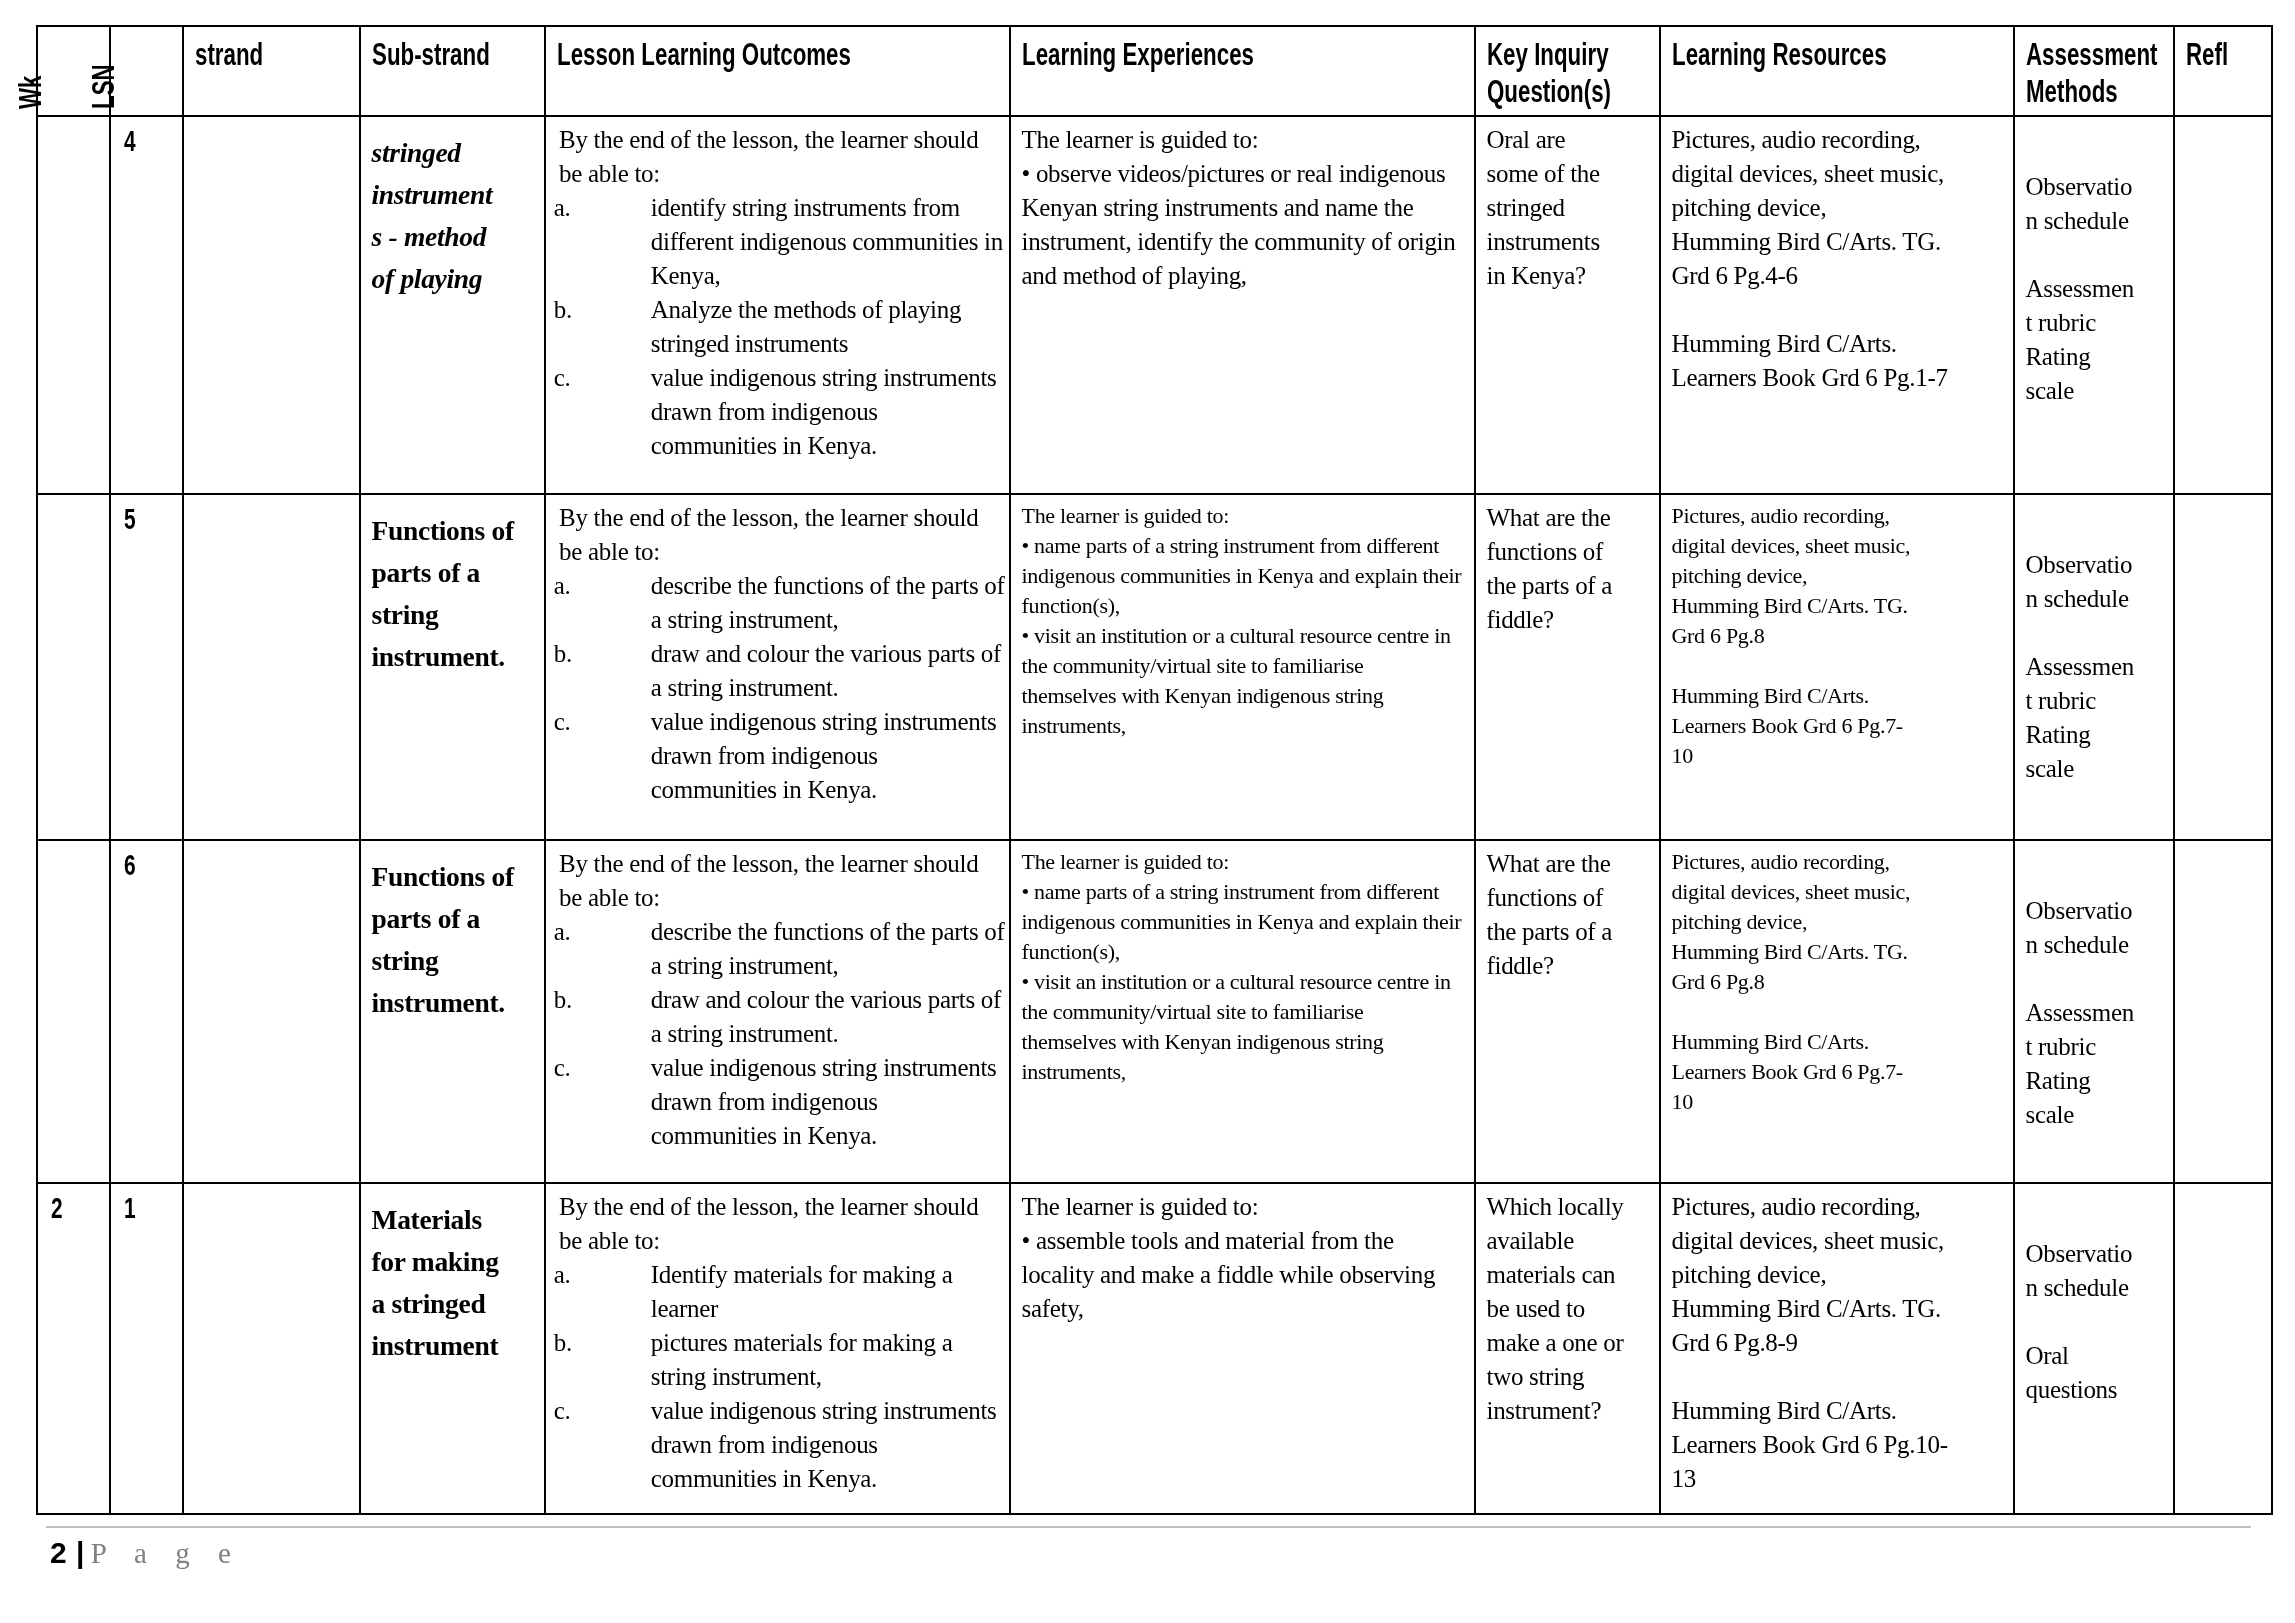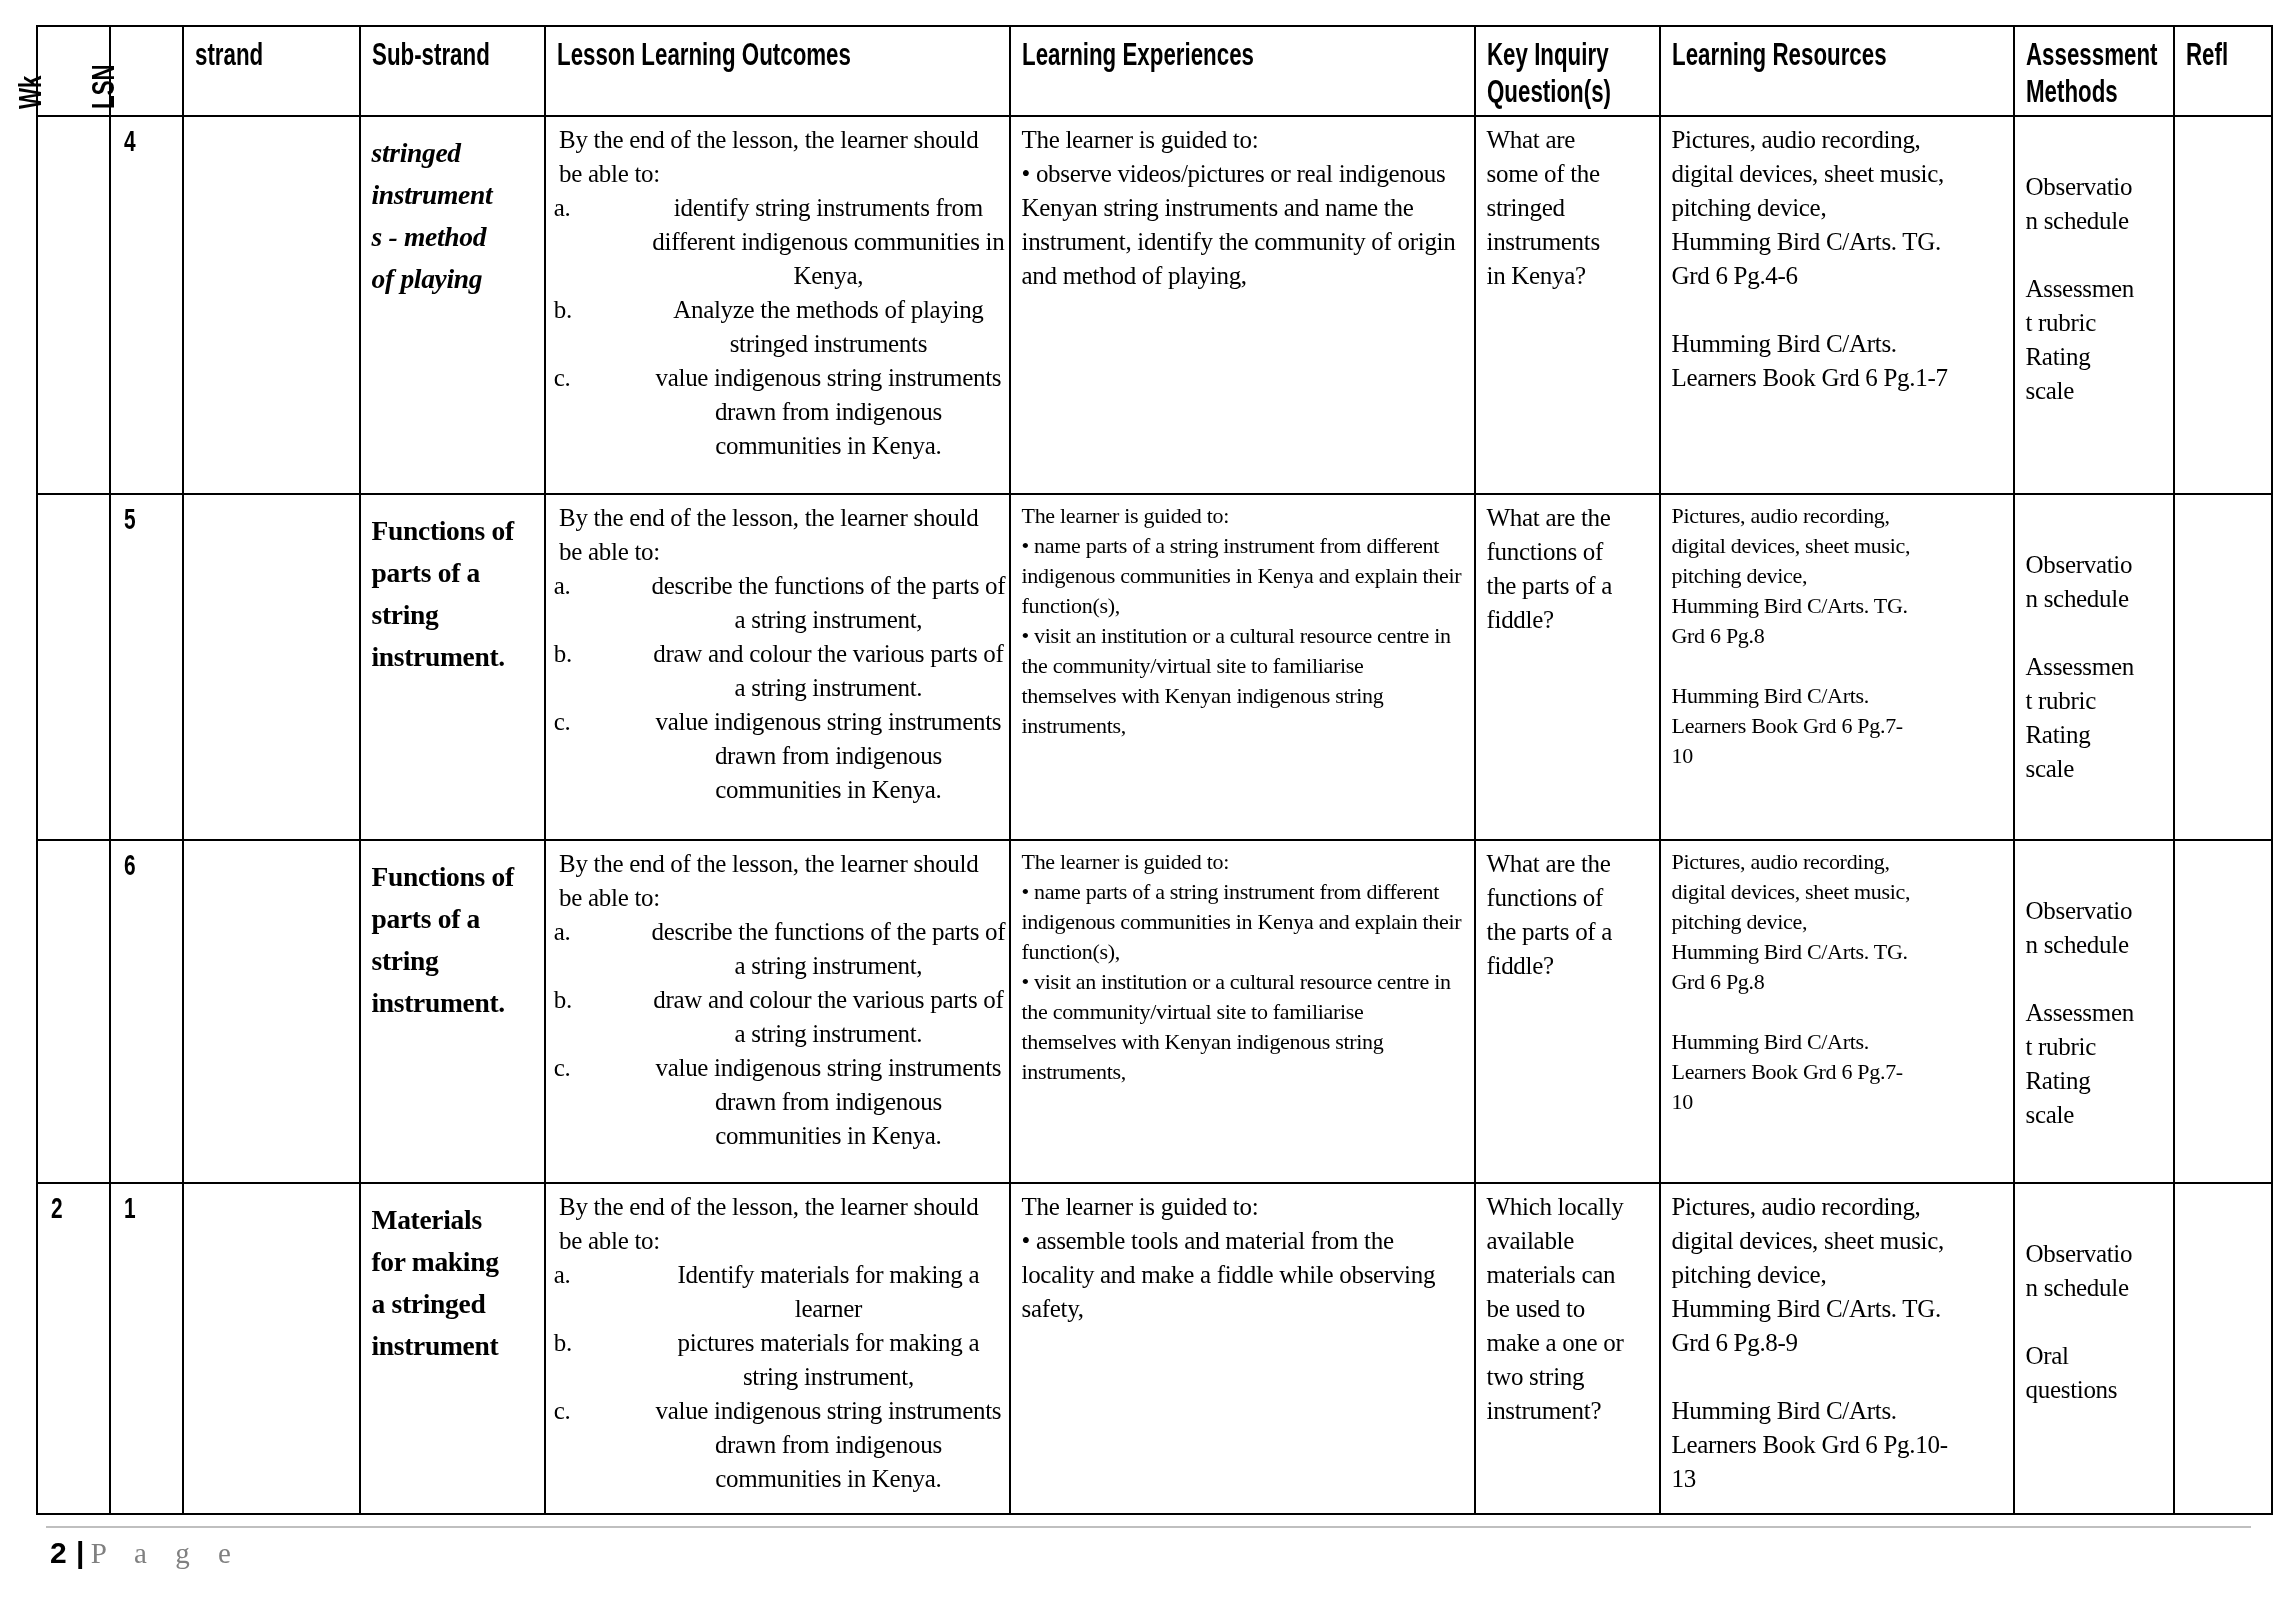--- a/index.html
+++ b/index.html
@@ -42,21 +42,21 @@
   .row-num { font-size:29px; line-height:33px; }
 
   td.substrand-cell { padding-top:14.4px; }
   .substrand { font-weight:bold; font-size:27.5px; line-height:42px; letter-spacing:-0.3px; white-space:pre-line; }
   .italic { font-style:italic; }
 
   td.outcomes-cell { padding-left:3.9px; padding-right:3px; }
   .outcomes-intro { padding-left:9.2px; }
   .o-item { display:flex; }
   .o-item .m { flex:0 0 97px; padding-left:3.9px; }
-  .o-item .t { flex:1 1 auto;text-align:center; }
+  .o-item .t { flex:1 1 auto; }
 
   td.assess-cell .pre { overflow-wrap:anywhere;margin-top:47px; }
 
   
   .footer-rule { position:absolute; left:46px; top:1526px; width:2205px; height:2px; background:#bfbfbf; }
   .footer-text {
     position:absolute; left:50px; top:1536px;
     font-family:"Liberation Sans","DejaVu Sans",sans-serif; font-size:30px; line-height:34px;
   }
   .footer-text .num { font-weight:bold; color:#000; }
@@ -139,21 +139,21 @@
         <div class="o-item">
               <span class="m">c.</span>
               <span class="t">value indigenous string instruments drawn from indigenous communities in Kenya.</span>
             </div>
       </td>
       <td>
             <div class="body-txt pre">The learner is guided to:
 • observe videos/pictures or real indigenous Kenyan string instruments and name the instrument, identify the community of origin and method of playing,</div>
           </td>
       <td>
-            <div class="body-txt pre">What are
+            <div class="body-txt pre">Oral are
 some of the
 stringed
 instruments
 in Kenya?</div>
           </td>
       <td>
             <div class="body-txt pre">Pictures, audio recording,
 digital devices, sheet music,
 pitching device,
 Humming Bird C/Arts. TG.

